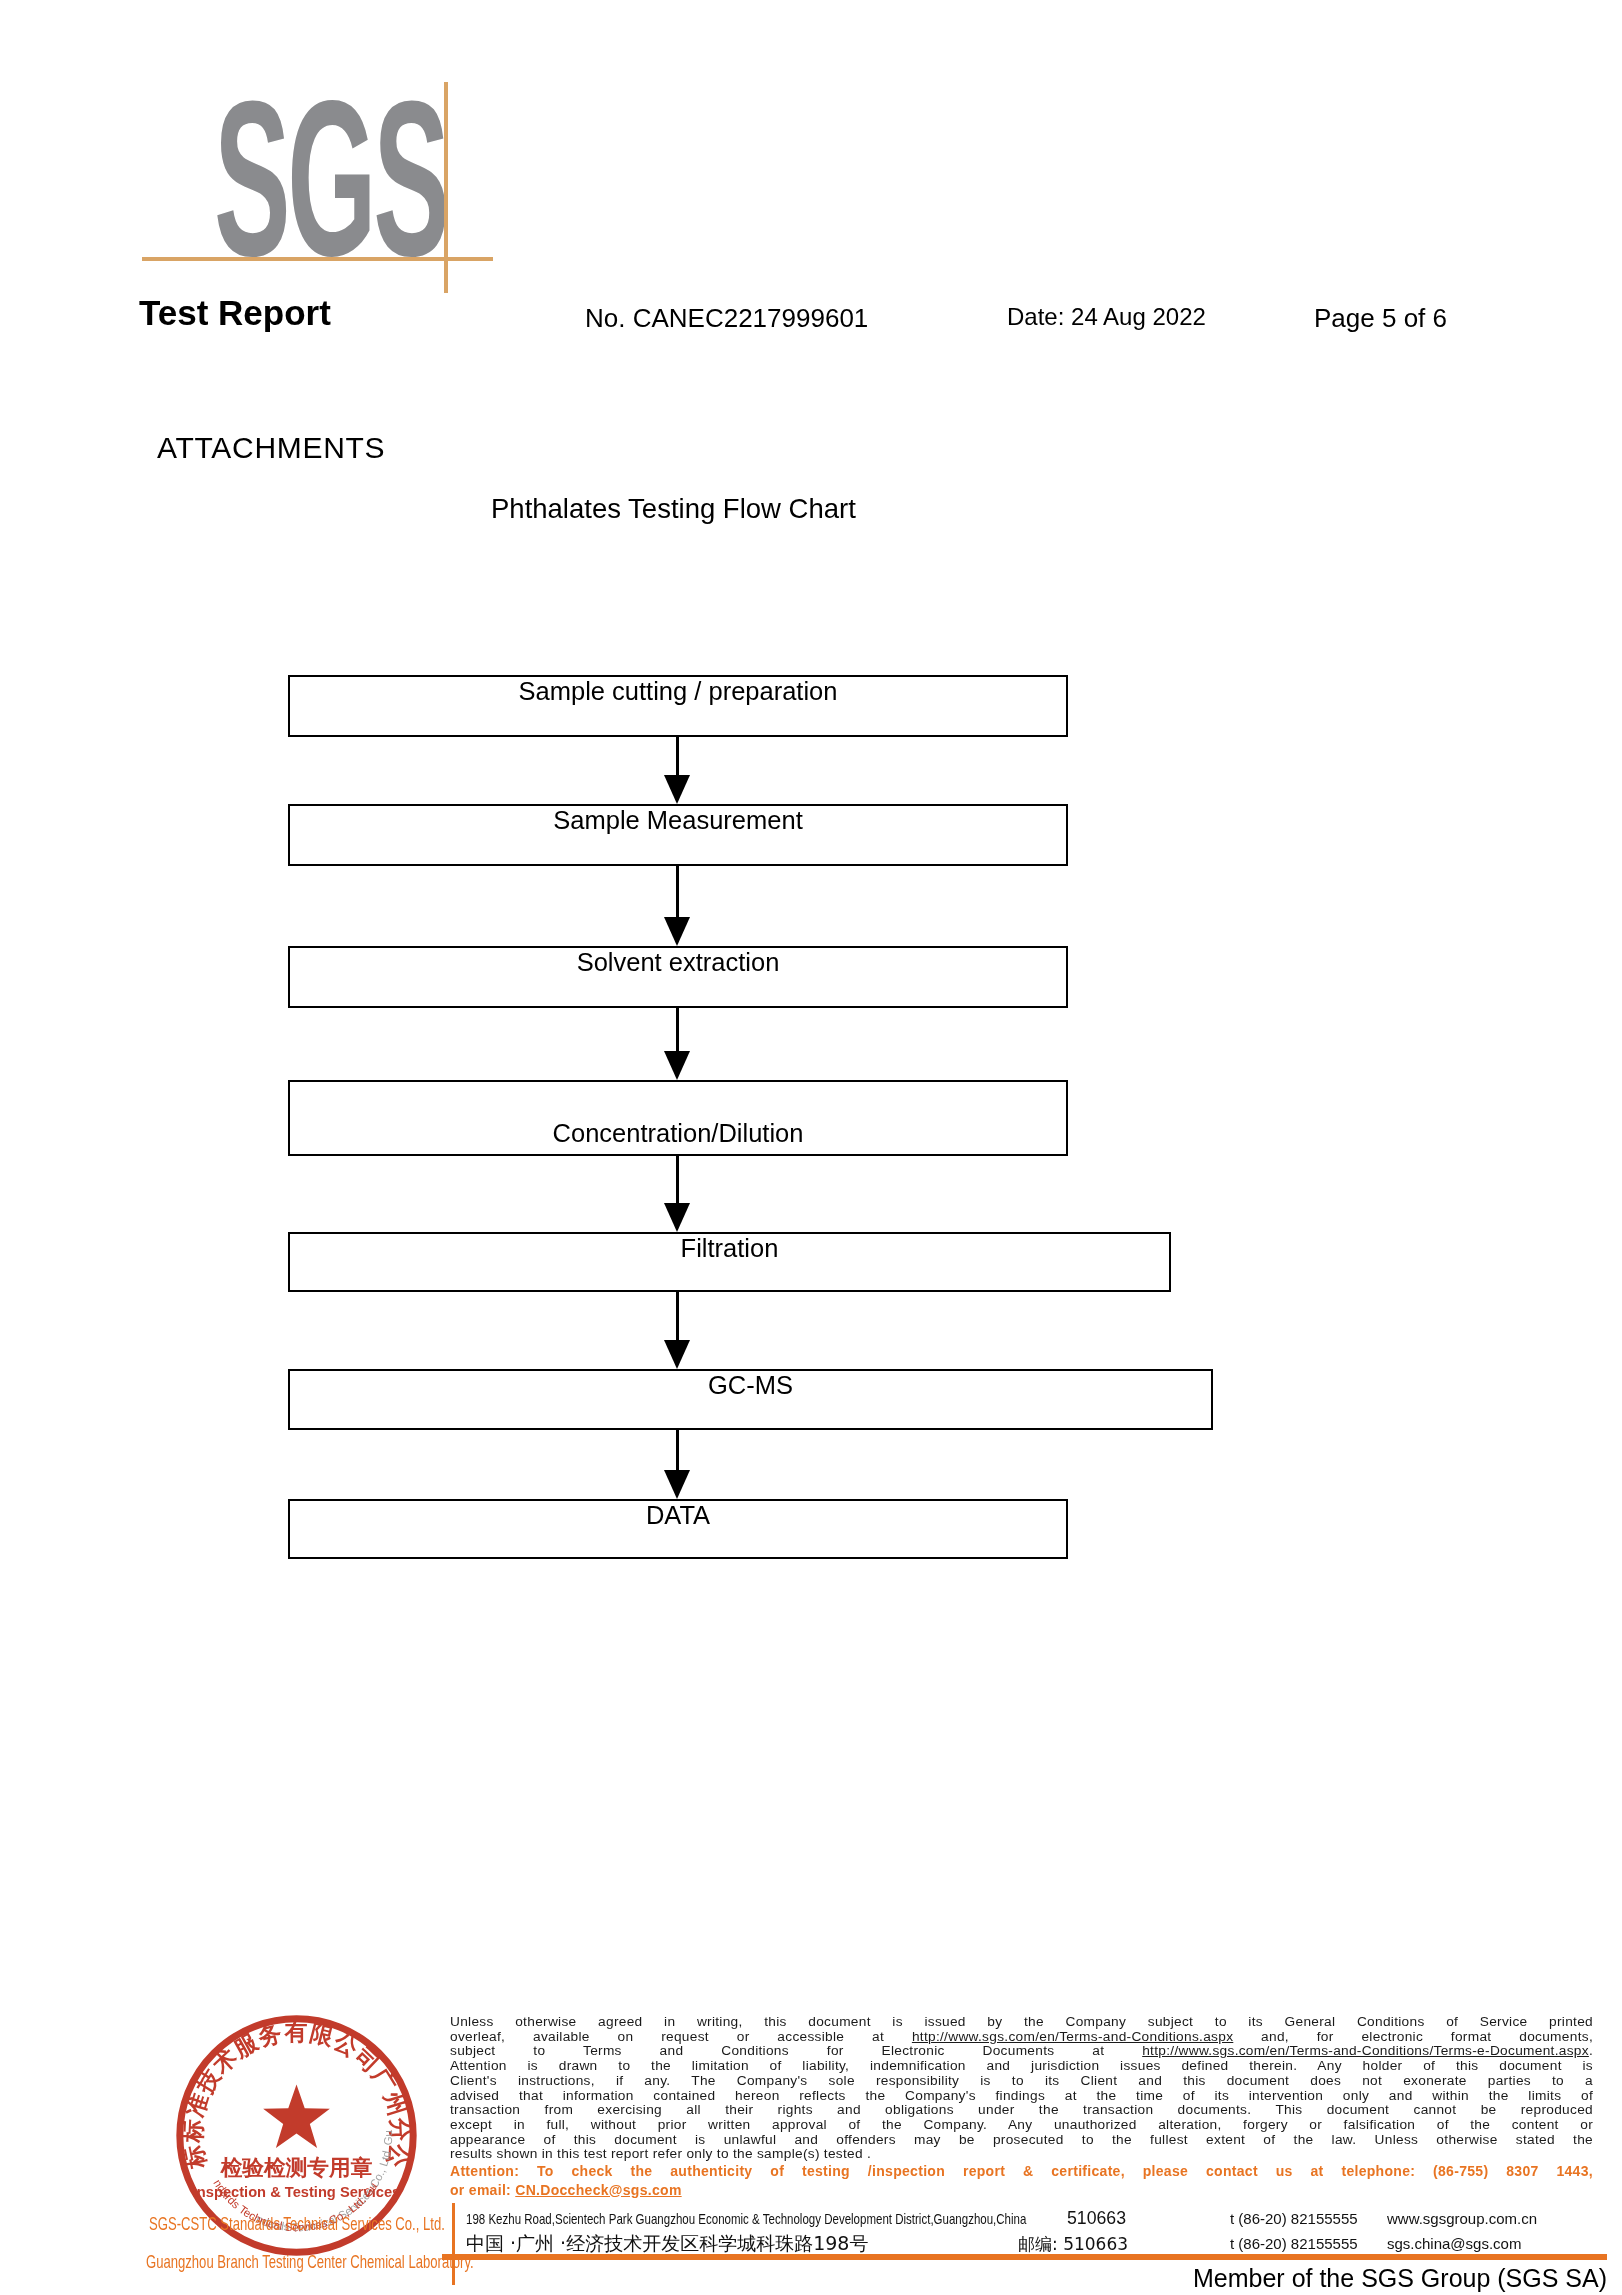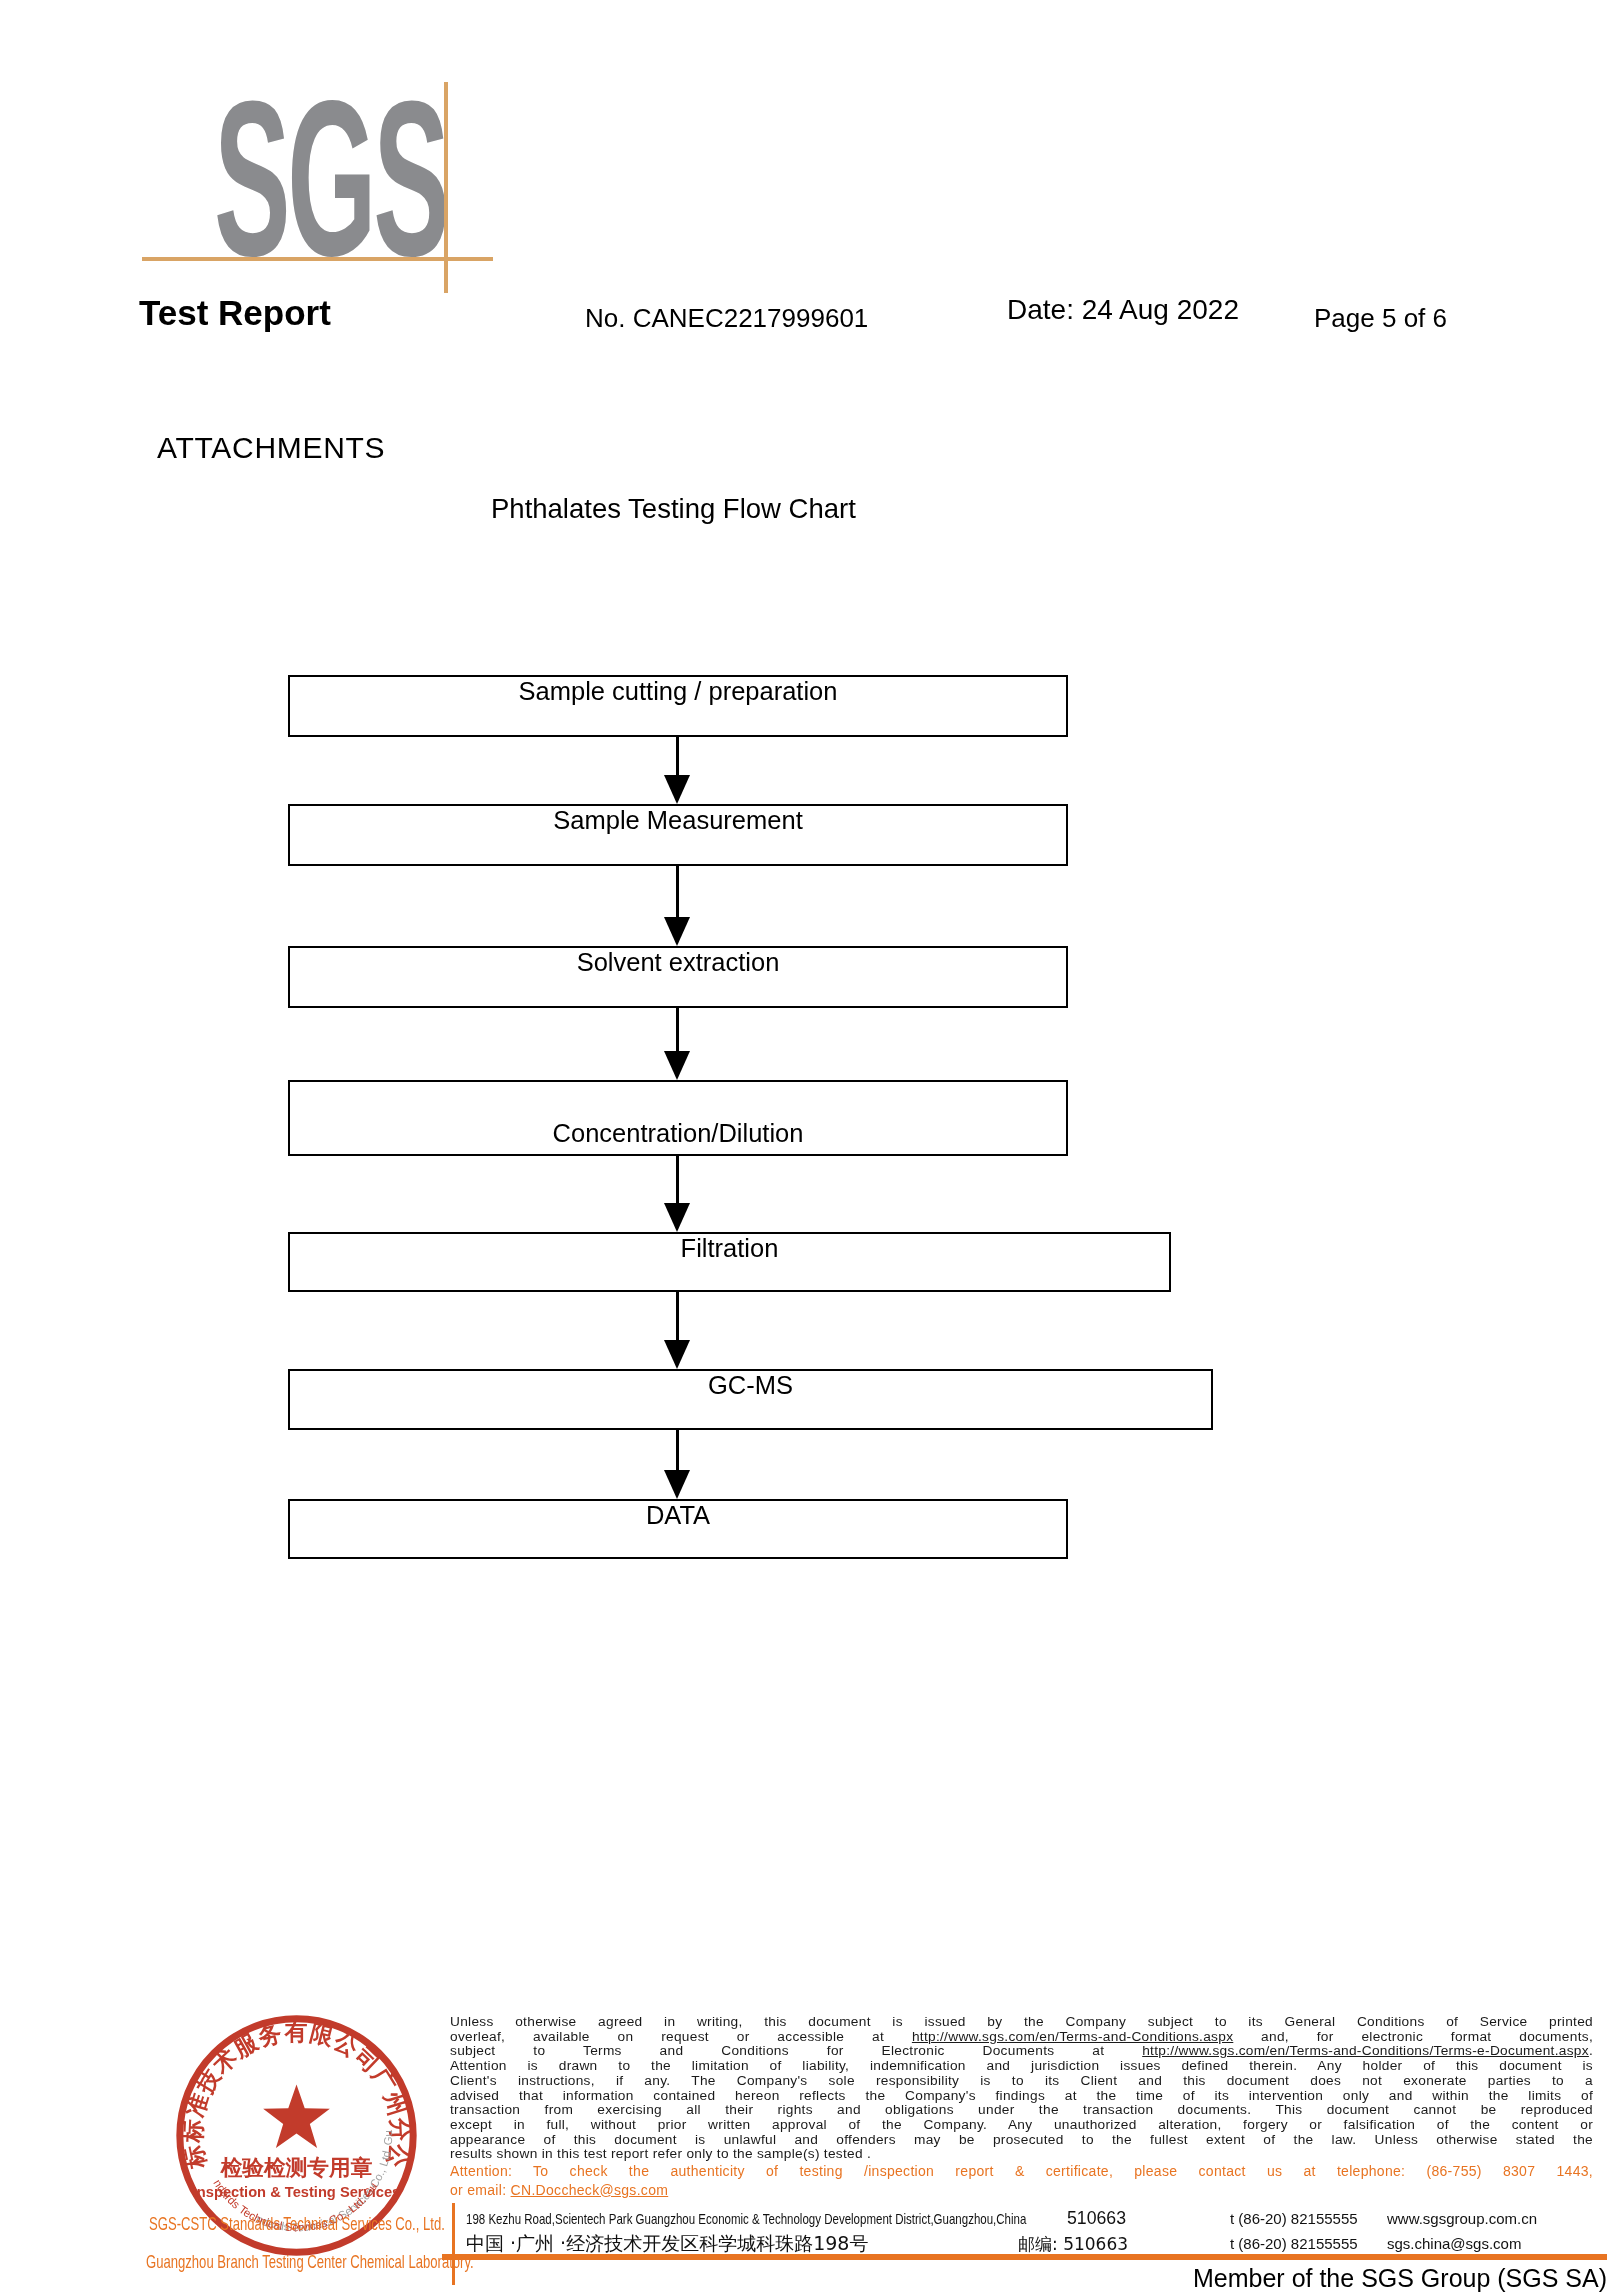--- a/index.html
+++ b/index.html
@@ -9,42 +9,42 @@
   
   .sgs-logo-text{position:absolute;left:214px;top:97px;height:163px;font-weight:bold;
         font-size:221px;line-height:163px;color:#8A8B8E;letter-spacing:-6.5px;
         transform:scaleX(0.52);transform-origin:left bottom;white-space:nowrap;}
   .logo-hline{position:absolute;left:142px;top:257px;width:351px;height:3.9px;background:#D9A465;}
   .logo-vline{position:absolute;left:444px;top:82px;width:3.9px;height:211px;background:#D9A465;}
 
   
   .h-title{position:absolute;left:139px;top:293px;font-size:35px;font-weight:bold;white-space:nowrap;}
   .h-no{position:absolute;left:585px;top:303px;font-size:26px;white-space:nowrap;}
-  .h-date{position:absolute;left:1007px;top:294px;font-size:28px;white-space:nowrap;}
+  .h-date{position:absolute;left:1007px;top:303px;font-size:24px;white-space:nowrap;}
   .h-page{position:absolute;left:1314px;top:303px;font-size:26px;white-space:nowrap;}
 
   
   .attach-heading{position:absolute;left:157px;top:431px;font-size:30px;letter-spacing:0.7px;white-space:nowrap;}
   .chart-title{position:absolute;left:491px;top:493px;font-size:27.5px;white-space:nowrap;}
 
   
   #flowchart{position:absolute;left:0;top:0;width:1623px;height:2295px;pointer-events:none;}
   .flow-box{position:absolute;border:2.6px solid #000;background:#fff;box-sizing:border-box;
         display:flex;align-items:flex-start;justify-content:center;font-size:25.5px;}
   .flow-box.vbottom{align-items:flex-end;padding-bottom:6.5px;}
   .arrow-shaft{position:absolute;width:3.3px;background:#000;}
   .arrow-head{position:absolute;width:0;height:0;border-left:13px solid transparent;
         border-right:13px solid transparent;border-top:29px solid #000;}
 
   
   #legal{position:absolute;left:450px;top:2015px;width:1143px;}
   .legal-line{font-size:13.7px;line-height:14.7px;letter-spacing:0.3px;color:#1a1a1a;
         text-align:justify;white-space:normal;}
   .legal-line.jlast{text-align-last:justify;}
-  .legal-line.orange{color:#E87422;font-weight:normal;font-size:14px;line-height:17px;}
+  .legal-line.orange{color:#E87422;font-weight:bold;font-size:14px;line-height:17px;}
   .legal-line .u{text-decoration:underline;}
   .legal-line.orange{margin-top:1.3px;}
 
   
   .stamp{position:absolute;left:169px;top:2008px;width:255px;height:255px;}
 
   
   .company-line{position:absolute;color:#E87422;font-size:17.7px;white-space:nowrap;
         transform:scaleX(0.74);transform-origin:left top;}
   .company-1{left:149px;top:2214px;}

